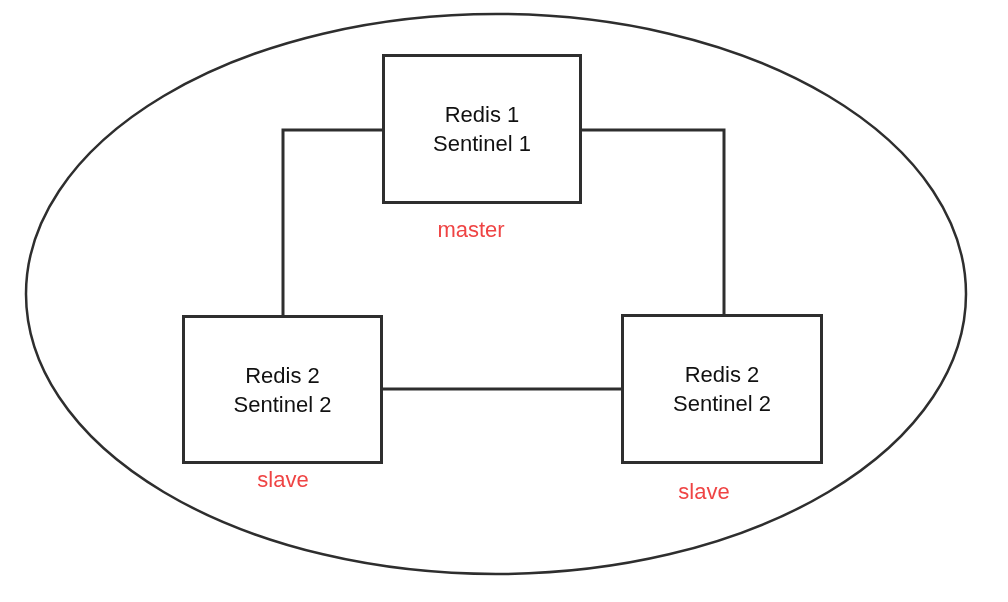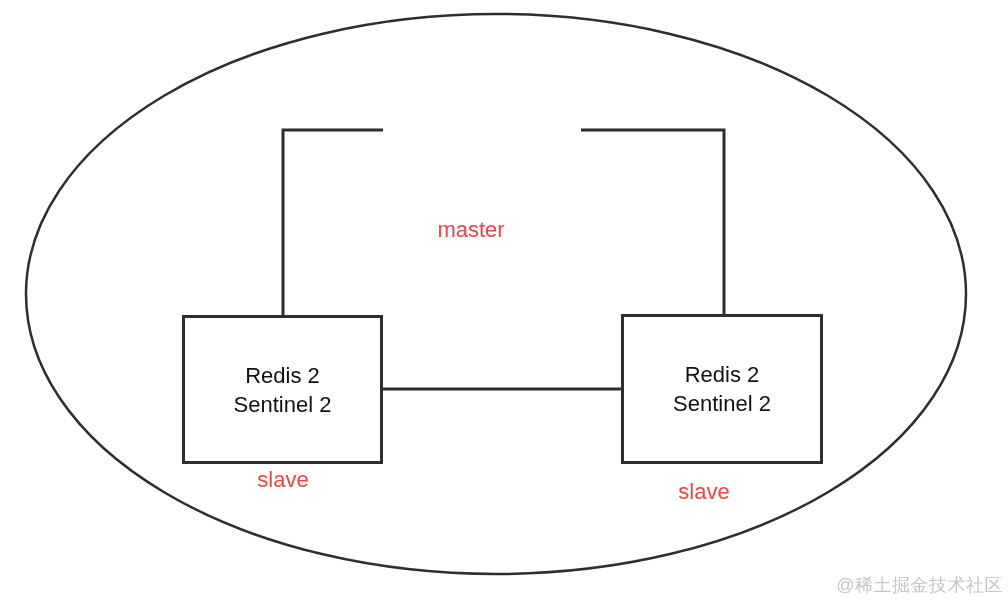--- a/index.html
+++ b/index.html
@@ -64,29 +64,32 @@
 
 <div class="canvas">
 
   <svg class="lines-svg" viewBox="0 0 1008 602">
     <ellipse cx="496" cy="294" rx="470" ry="280" fill="none" stroke="#2e2e2e" stroke-width="2.5"></ellipse>
     <polyline points="383,130 283,130 283,316" fill="none" stroke="#2e2e2e" stroke-width="3"></polyline>
     <polyline points="581,130 724,130 724,316" fill="none" stroke="#2e2e2e" stroke-width="3"></polyline>
     <line x1="383" y1="389" x2="621" y2="389" stroke="#2e2e2e" stroke-width="3"></line>
   </svg>
 
+  <div class="node-box node-master">
+    <div>Redis 1</div>
+    <div>Sentinel 1</div>
+  </div>
   <div class="role-label role-master">master</div>
 
   <div class="node-box node-slave-left">
     <div>Redis 2</div>
     <div>Sentinel 2</div>
   </div>
   <div class="role-label role-slave-left">slave</div>
 
   <div class="node-box node-slave-right">
     <div>Redis 2</div>
     <div>Sentinel 2</div>
   </div>
   <div class="role-label role-slave-right">slave</div>
 
-  <div class="watermark">@稀土掘金技术社区</div>
 
 </div>
 
 </body></html>

